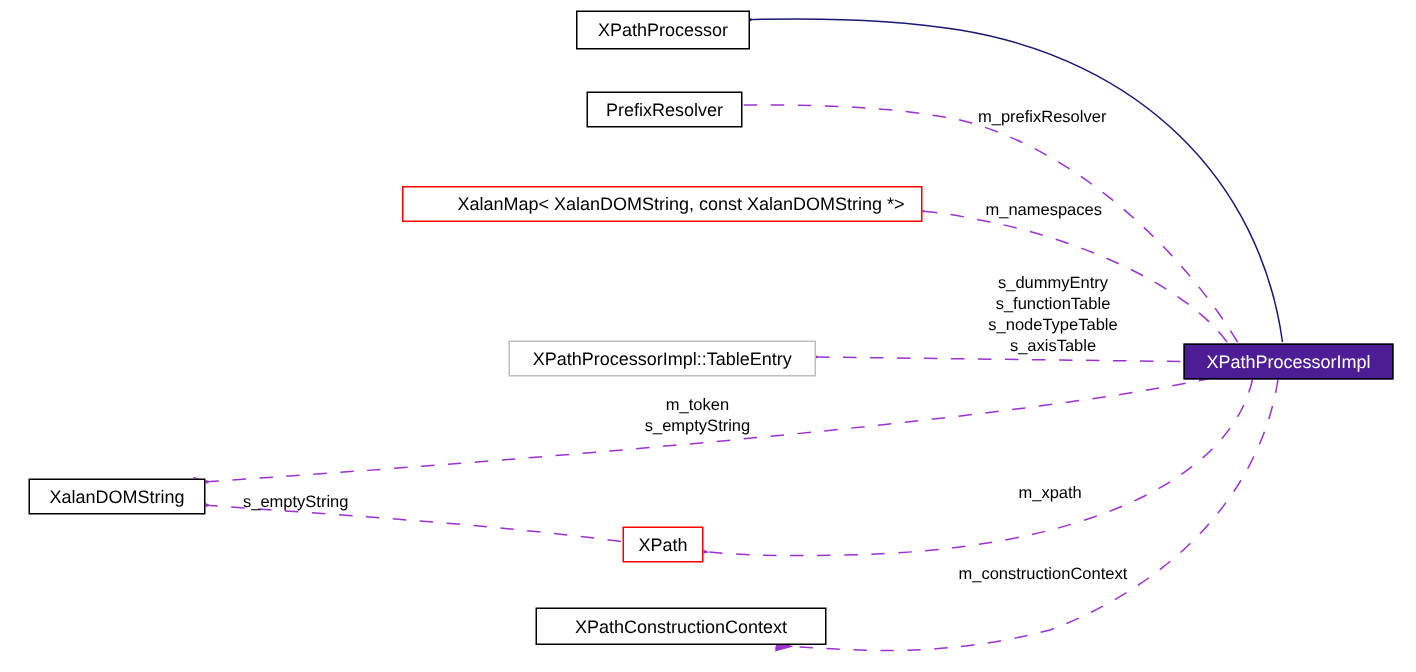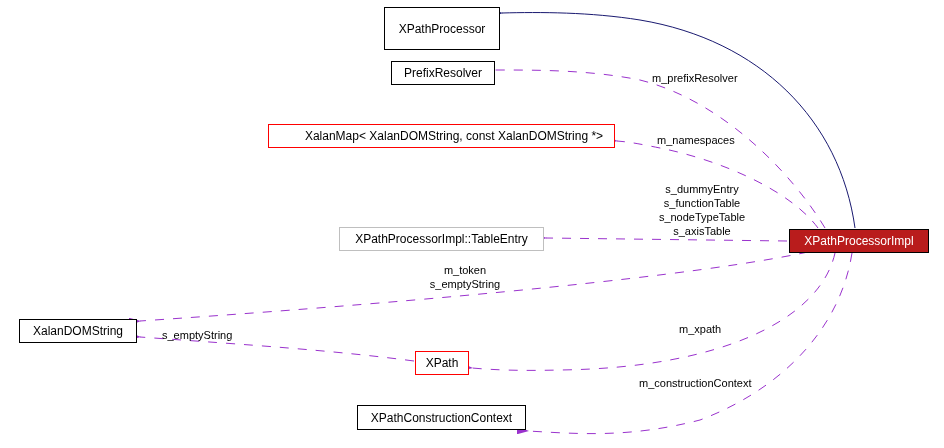--- a/index.html
+++ b/index.html
@@ -4,21 +4,21 @@
 <style>
   html, body { margin: 0; padding: 0; background: #ffffff; }
   body { width: 944px; height: 448px; position: relative; overflow: hidden;
          font-family: "Liberation Sans", "DejaVu Sans", sans-serif; }
   svg#edges { position: absolute; left: 0; top: 0; }
   .node { position: absolute; box-sizing: border-box; background: #fff;
           font-size: 12px; color: #000; display: flex; align-items: center;
           justify-content: center; white-space: nowrap; border: 1px solid #000; }
   .node.red { border-color: #ff0000; }
   .node.gray { border-color: #bfbfbf; }
-  .node.focus { background: #b91c1c; color: #fff; border-color: #000; }
+  .node.focus { background: #4c1d95; color: #fff; border-color: #000; }
   .elabel { position: absolute; font-size: 11px; color: #000; text-align: center;
             line-height: 14px; white-space: nowrap; }
 </style>
 </head>
 <body>
 
 <svg id="edges" width="944" height="448">
   <defs>
     <marker id="arrowBlue" markerWidth="12" markerHeight="8" refX="1" refY="4" orient="auto" markerUnits="userSpaceOnUse">
       <path d="M12,0 L0,4 L12,8 Z" fill="#191970"></path>
@@ -38,35 +38,35 @@
 
   <path d="M 808,252 C 700,275 450,300 140,321" fill="none" stroke="#9a32cd" stroke-width="1" stroke-dasharray="9,9" marker-end="url(#arrowPurple)"></path>
 
   <path d="M 414,361 C 330,350 250,345 140,337" fill="none" stroke="#9a32cd" stroke-width="1" stroke-dasharray="9,9" marker-end="url(#arrowPurple)"></path>
 
   <path d="M 835,253 C 820,320 720,368 560,370 C 520,371 495,370 472,368" fill="none" stroke="#9a32cd" stroke-width="1" stroke-dasharray="9,9" marker-end="url(#arrowPurple)"></path>
 
   <path d="M 852,253 C 840,330 780,390 700,420 C 630,438 580,434 528,431" fill="none" stroke="#9a32cd" stroke-width="1" stroke-dasharray="9,9" marker-end="url(#arrowPurple)"></path>
 </svg>
 
-<div class="node" style="left:384px;top:7px;width:116px;height:43px;text-align:center;">XPathProcessor</div>
+<div class="node" style="left:384px;top:7px;width:116px;height:26px;text-align:center;">XPathProcessor</div>
 
 <div class="node" style="left:391px;top:61px;width:104px;height:24px;">PrefixResolver</div>
 
 <div class="node red" style="left:268px;top:124px;width:347px;height:24px;padding-left:25px;">XalanMap&lt; XalanDOMString, const XalanDOMString *&gt;</div>
 
 <div class="node gray" style="left:339px;top:227px;width:205px;height:24px;">XPathProcessorImpl::TableEntry</div>
 
 <div class="node focus" style="left:789px;top:229px;width:140px;height:24px;">XPathProcessorImpl</div>
 
 <div class="node" style="left:19px;top:319px;width:118px;height:24px;">XalanDOMString</div>
 
 <div class="node red" style="left:415px;top:351px;width:54px;height:24px;">XPath</div>
 
-<div class="node" style="left:357px;top:405px;width:169px;height:25px;">XPathConstructionContext</div>
+<div class="node" style="left:357px;top:405px;width:194px;height:25px;">XPathConstructionContext</div>
 
 <div class="elabel" style="left:652px;top:71px;">m_prefixResolver</div>
 <div class="elabel" style="left:657px;top:133px;">m_namespaces</div>
 
 <div class="elabel" style="left:650px;top:182px;width:104px;">
   <div>s_dummyEntry</div>
   <div>s_functionTable</div>
   <div>s_nodeTypeTable</div>
   <div>s_axisTable</div>
 </div>

